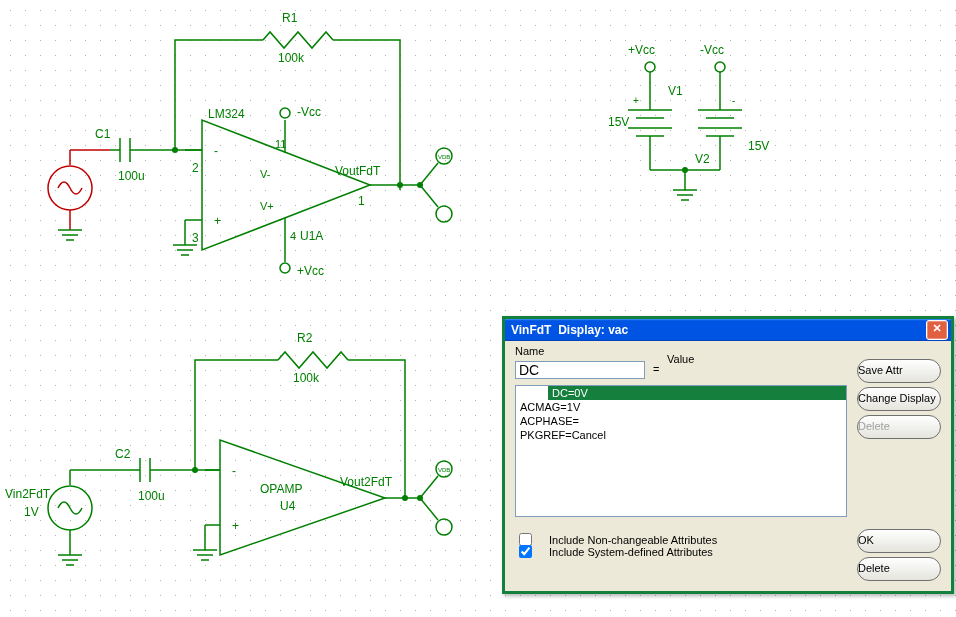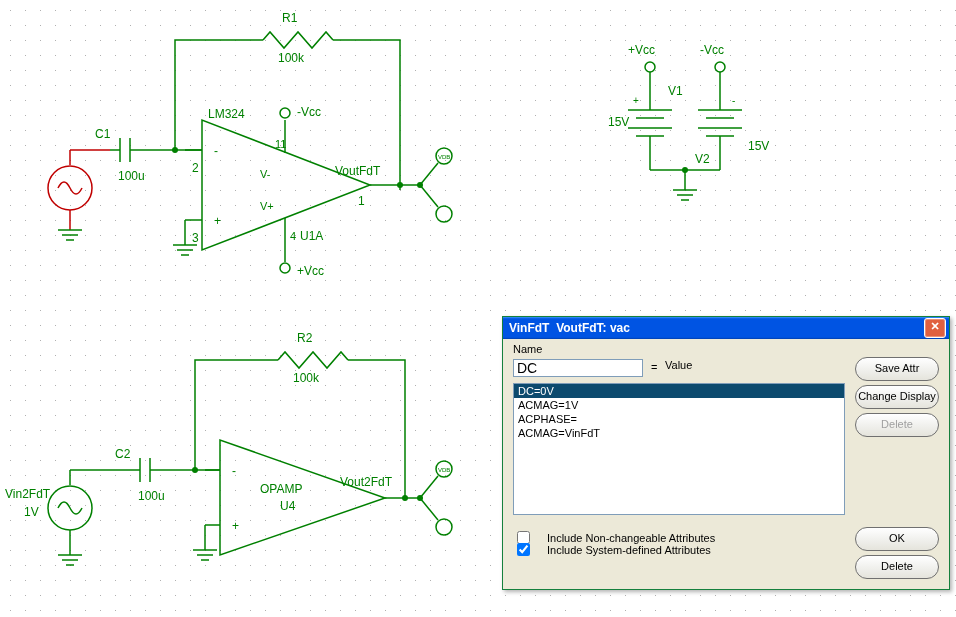--- a/index.html
+++ b/index.html
@@ -38,21 +38,21 @@
   .node { fill: #008000; }
 
   
   .dialog {
     position: absolute;
     left: 502px;
     top: 316px;
     width: 446px;
     height: 272px;
     background: #ece9d8;
-    border: 1px solid #15803d;
+    border: 3px solid #15803d;
     box-shadow: 2px 2px 4px rgba(0,0,0,0.3);
     font-family: Tahoma, sans-serif;
     font-size: 11px;
   }
   .titlebar {
     height: 22px;
     background: linear-gradient(to bottom, #3a95ff 0%, #0054e3 8%, #0054e3 92%, #003fad 100%);
     color: #fff;
     font-weight: bold;
     display: flex;
@@ -99,33 +99,33 @@
     overflow: auto;
     font-family: Tahoma, sans-serif;
     font-size: 11px;
   }
   .listitem {
     padding: 1px 4px;
     white-space: pre;
     cursor: default;
   }
   .listitem.sel {
-    background: #0c4a6e;
+    background: #15803d;
     color: #fff;
+    margin-left: 32px;
   }
   .winbtn {
     position: absolute;
     height: 22px;
     width: 82px;
     border: 1px solid #707070;
     border-radius: 12px;
     background: linear-gradient(to bottom, #ffffff 0%, #f1f1ee 50%, #e5e4dc 100%);
     font-family: Tahoma, sans-serif;
     font-size: 11px;
-    text-align: center;
     line-height: 20px;
     cursor: pointer;
     color: #000;
   }
   .winbtn.disabled {
     color: #a0a0a0;
     cursor: default;
   }
   .chk {
     position: absolute;
@@ -288,38 +288,38 @@
   <text x="438" y="472" style="font-size:6px;fill:#008000">VDB</text>
   <line class="grnwire" x1="420" y1="498" x2="438" y2="520"></line>
   <circle cx="444" cy="527" r="8" class="grnwire"></circle>
   <circle class="node" cx="420" cy="498" r="3"></circle>
 </svg>
 
 <div class="dialog">
   <div class="titlebar">
     <span>VinFdT</span>
     <span>&nbsp;&nbsp;</span>
-    <span>VoutFdT:</span>
+    <span>Display:</span>
     <span>&nbsp;</span>
     <span>vac</span>
     <span class="spacer"></span>
     <div class="closebtn">✕</div>
   </div>
   <div class="dlgbody">
     <span class="lbl" style="left:10px; top:4px">Name</span>
-    <span class="lbl" style="left:162px; top:20px">Value</span>
+    <span class="lbl" style="left:162px; top:12px">Value</span>
 
     <input class="txtinput" style="left: 10px; top: 20px; width: 130px;" value="DC">
     <span class="eq" style="left:148px; top:22px">=</span>
 
     <div class="listbox" style="left:10px; top:44px; width:330px; height:130px">
       <div class="listitem sel">DC=0V</div>
       <div class="listitem">ACMAG=1V</div>
       <div class="listitem">ACPHASE=</div>
-      <div class="listitem">ACMAG=VinFdT</div>
+      <div class="listitem">PKGREF=Cancel</div>
     </div>
 
     <div class="chk" style="left:14px; top:192px">
       <input type="checkbox" style="">
       <span>Include Non-changeable Attributes</span>
     </div>
     <div class="chk" style="left:14px; top:204px">
       <input type="checkbox" checked="" style="">
       <span>Include System-defined Attributes</span>
     </div>

